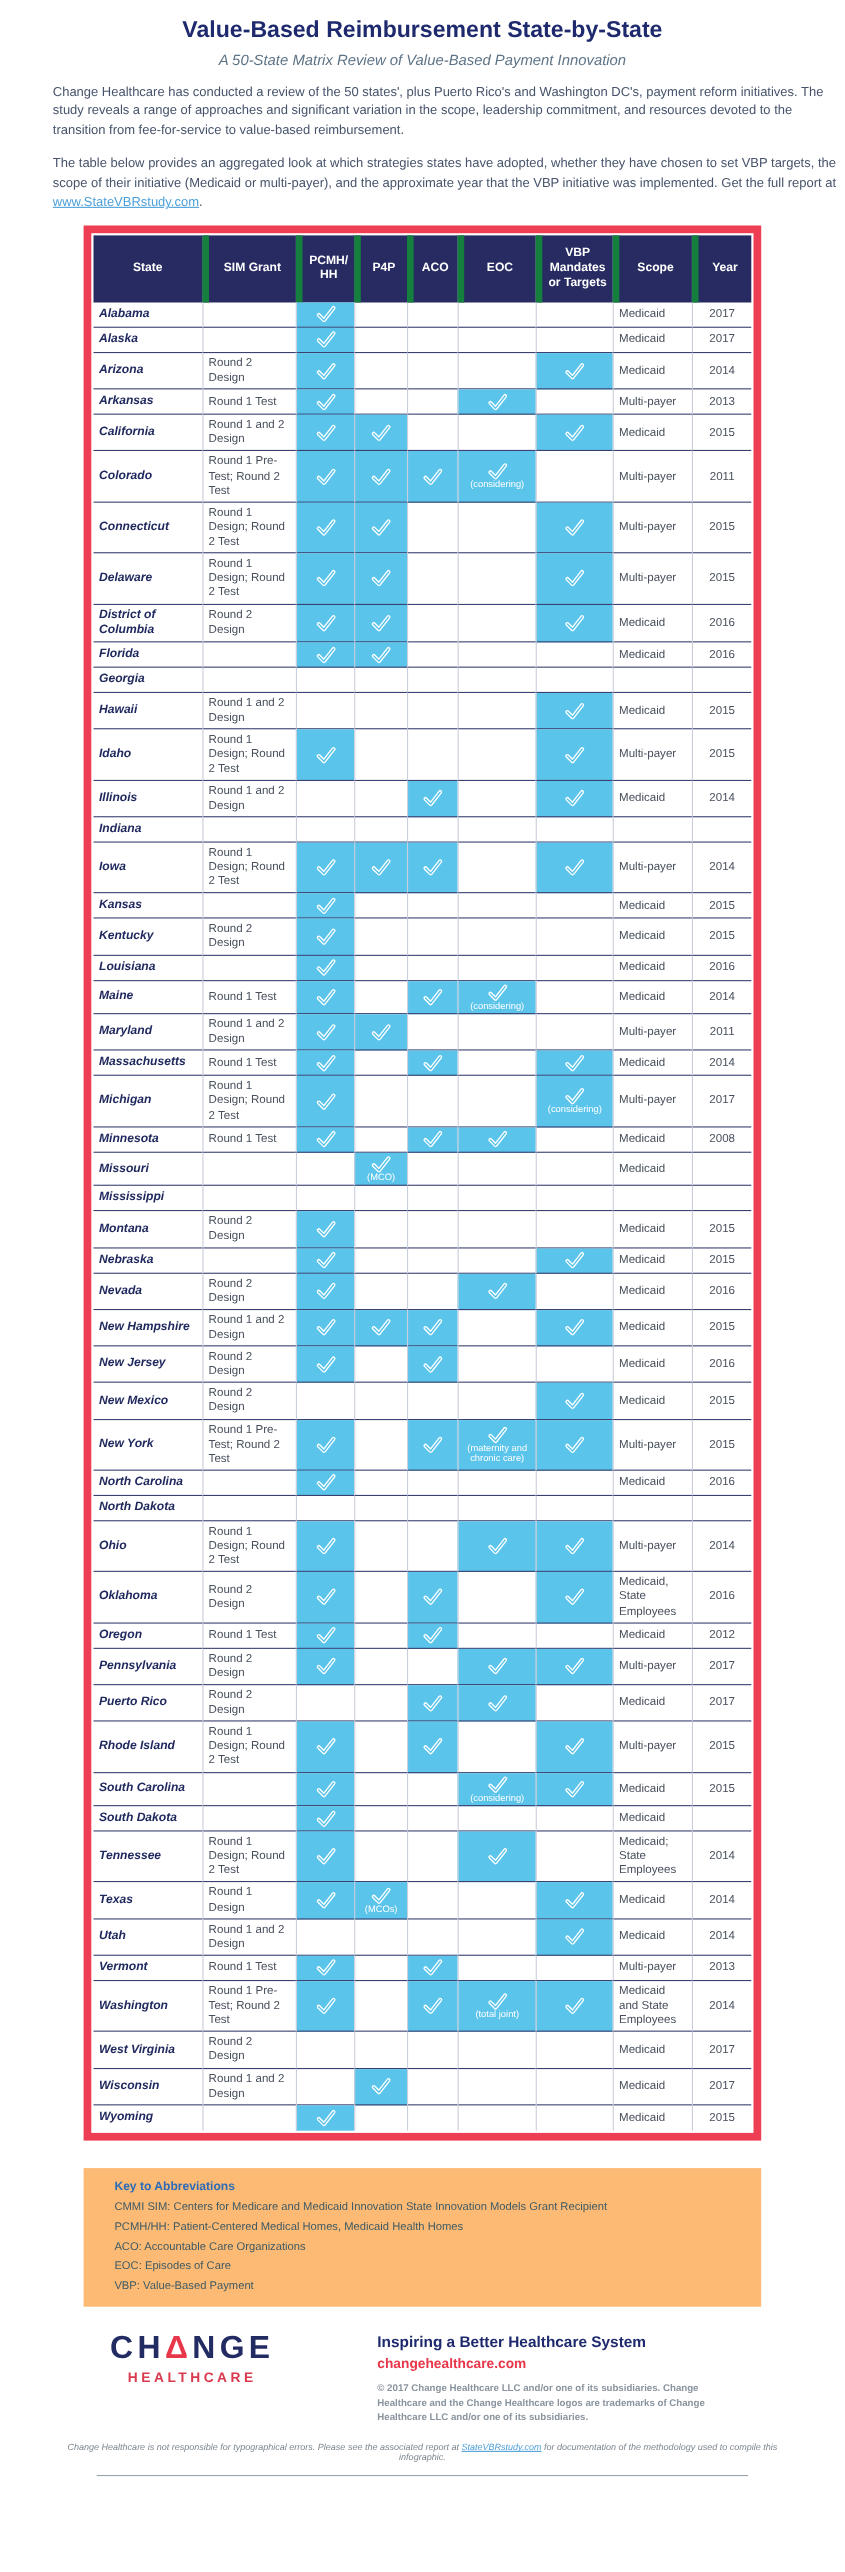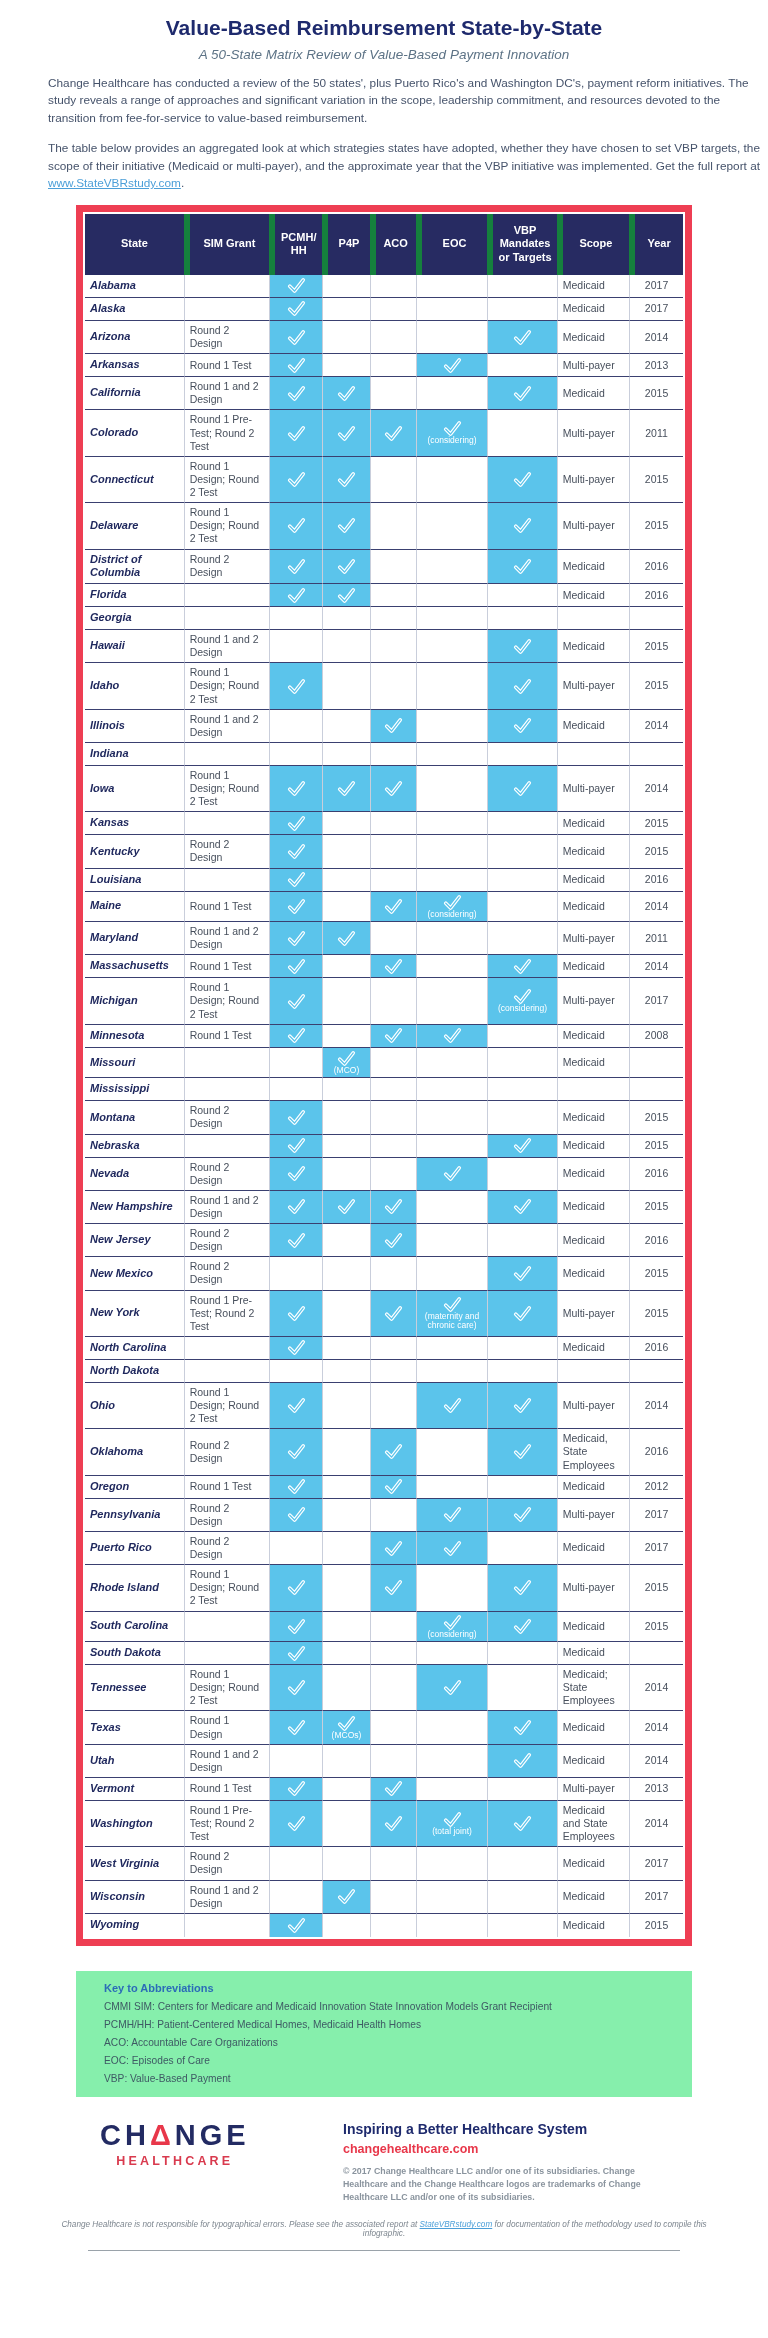--- a/index.html
+++ b/index.html
@@ -25,21 +25,21 @@
   td:first-child { border-left:none; }
   tr:last-child td { border-bottom:none; }
   td.state-cell { font-weight:bold; color:#20295E; font-size:11px;font-style:italic; }
   td.sim-cell, td.scope-cell { text-align:left; }
   td.year-cell { text-align:center; }
   td.check-cell { background:#5BC4EB; text-align:center; padding:2px; }
   .check-icon svg { display:inline-block; vertical-align:middle; }
   .check-note { color:#fff; font-size:8.5px; line-height:1.12; margin-top:-1px; }
 
   
-  .key { margin:25px 28px 0 28px; background:#86efac; padding:11px 28px 13px 28px; }
+  .key { margin:25px 28px 0 28px; background:#fdba74; padding:11px 28px 13px 28px; }
   .key-title { color:#2B6CB8; font-size:11px; font-weight:bold; }
   .key-line { color:#3E5A64; font-size:10.2px; margin-top:7px; }
 
   
   .footer { display:flex; justify-content:space-between; align-items:flex-start; padding:24px 42px 0 52px; }
   .logo { text-align:center; }
   .logo-change { color:#232B63; font-size:29px; font-weight:bold; letter-spacing:4px; line-height:1; }
   .logo-change .tri { color:#E8374A; font-weight:bold; }
   .logo-health { color:#D93A4E; font-size:12.5px; font-weight:bold; letter-spacing:3.2px; margin-top:4px; }
   .footer-right { width:335px; text-align:left; }

